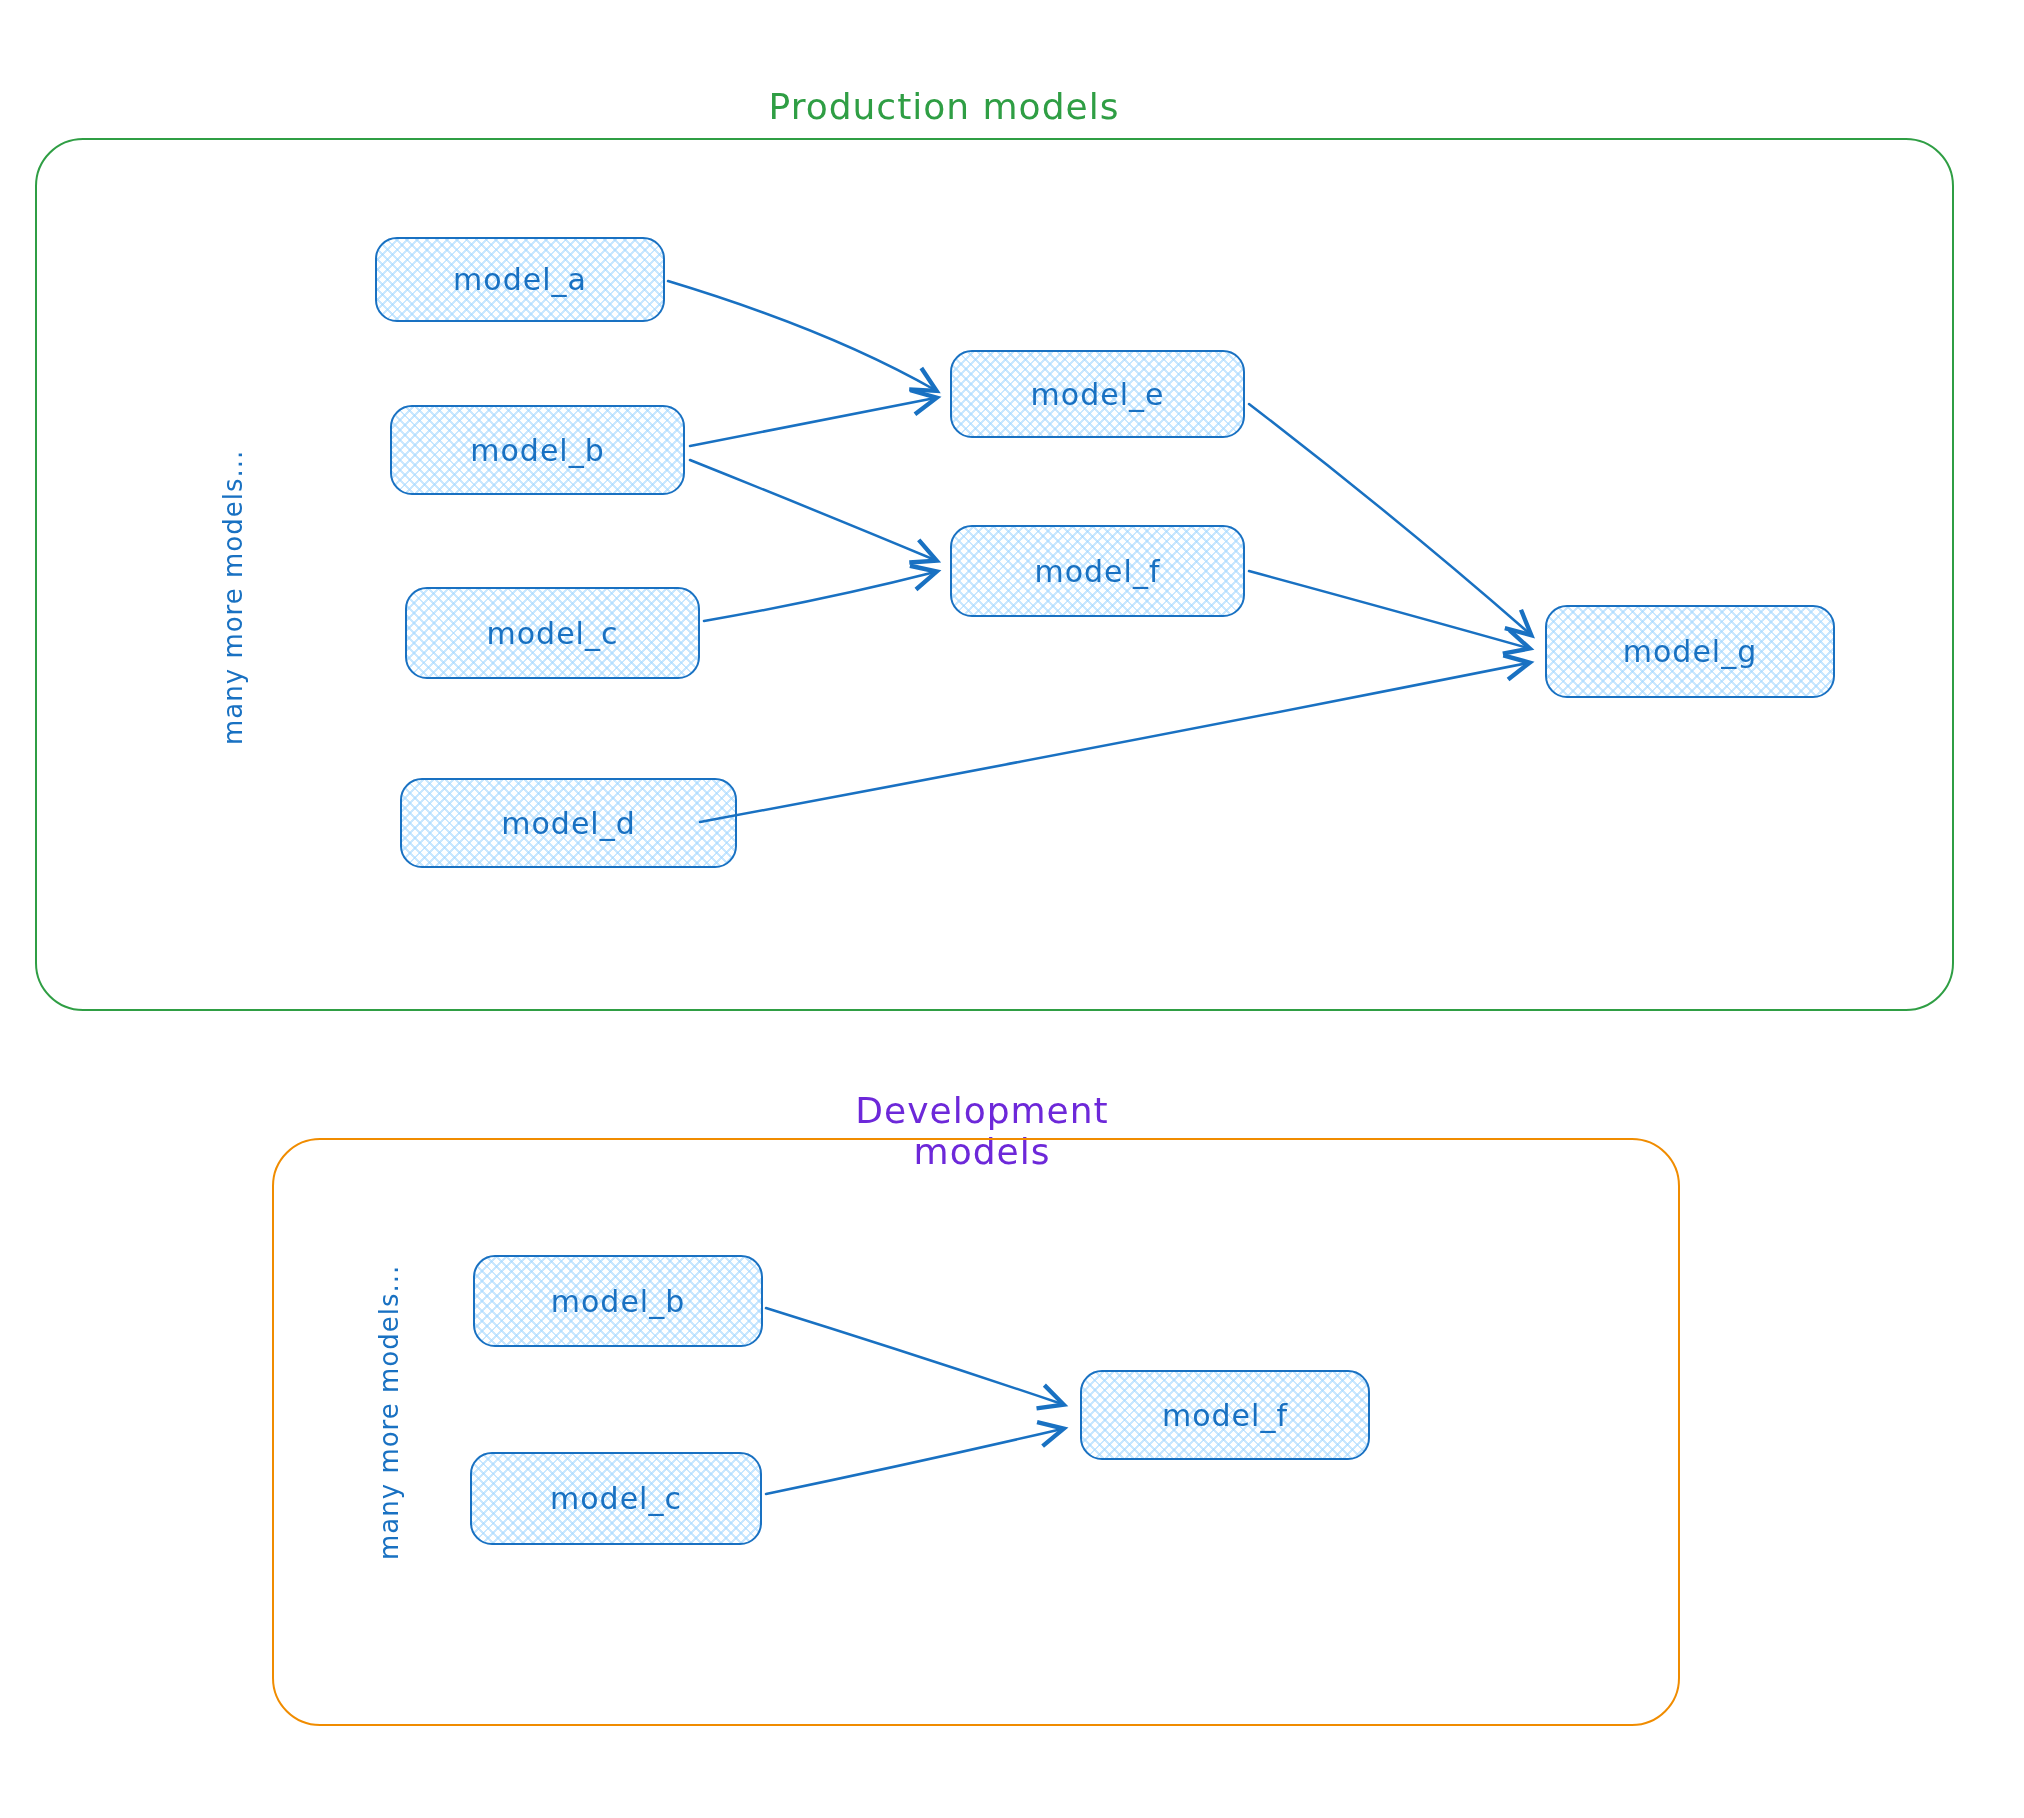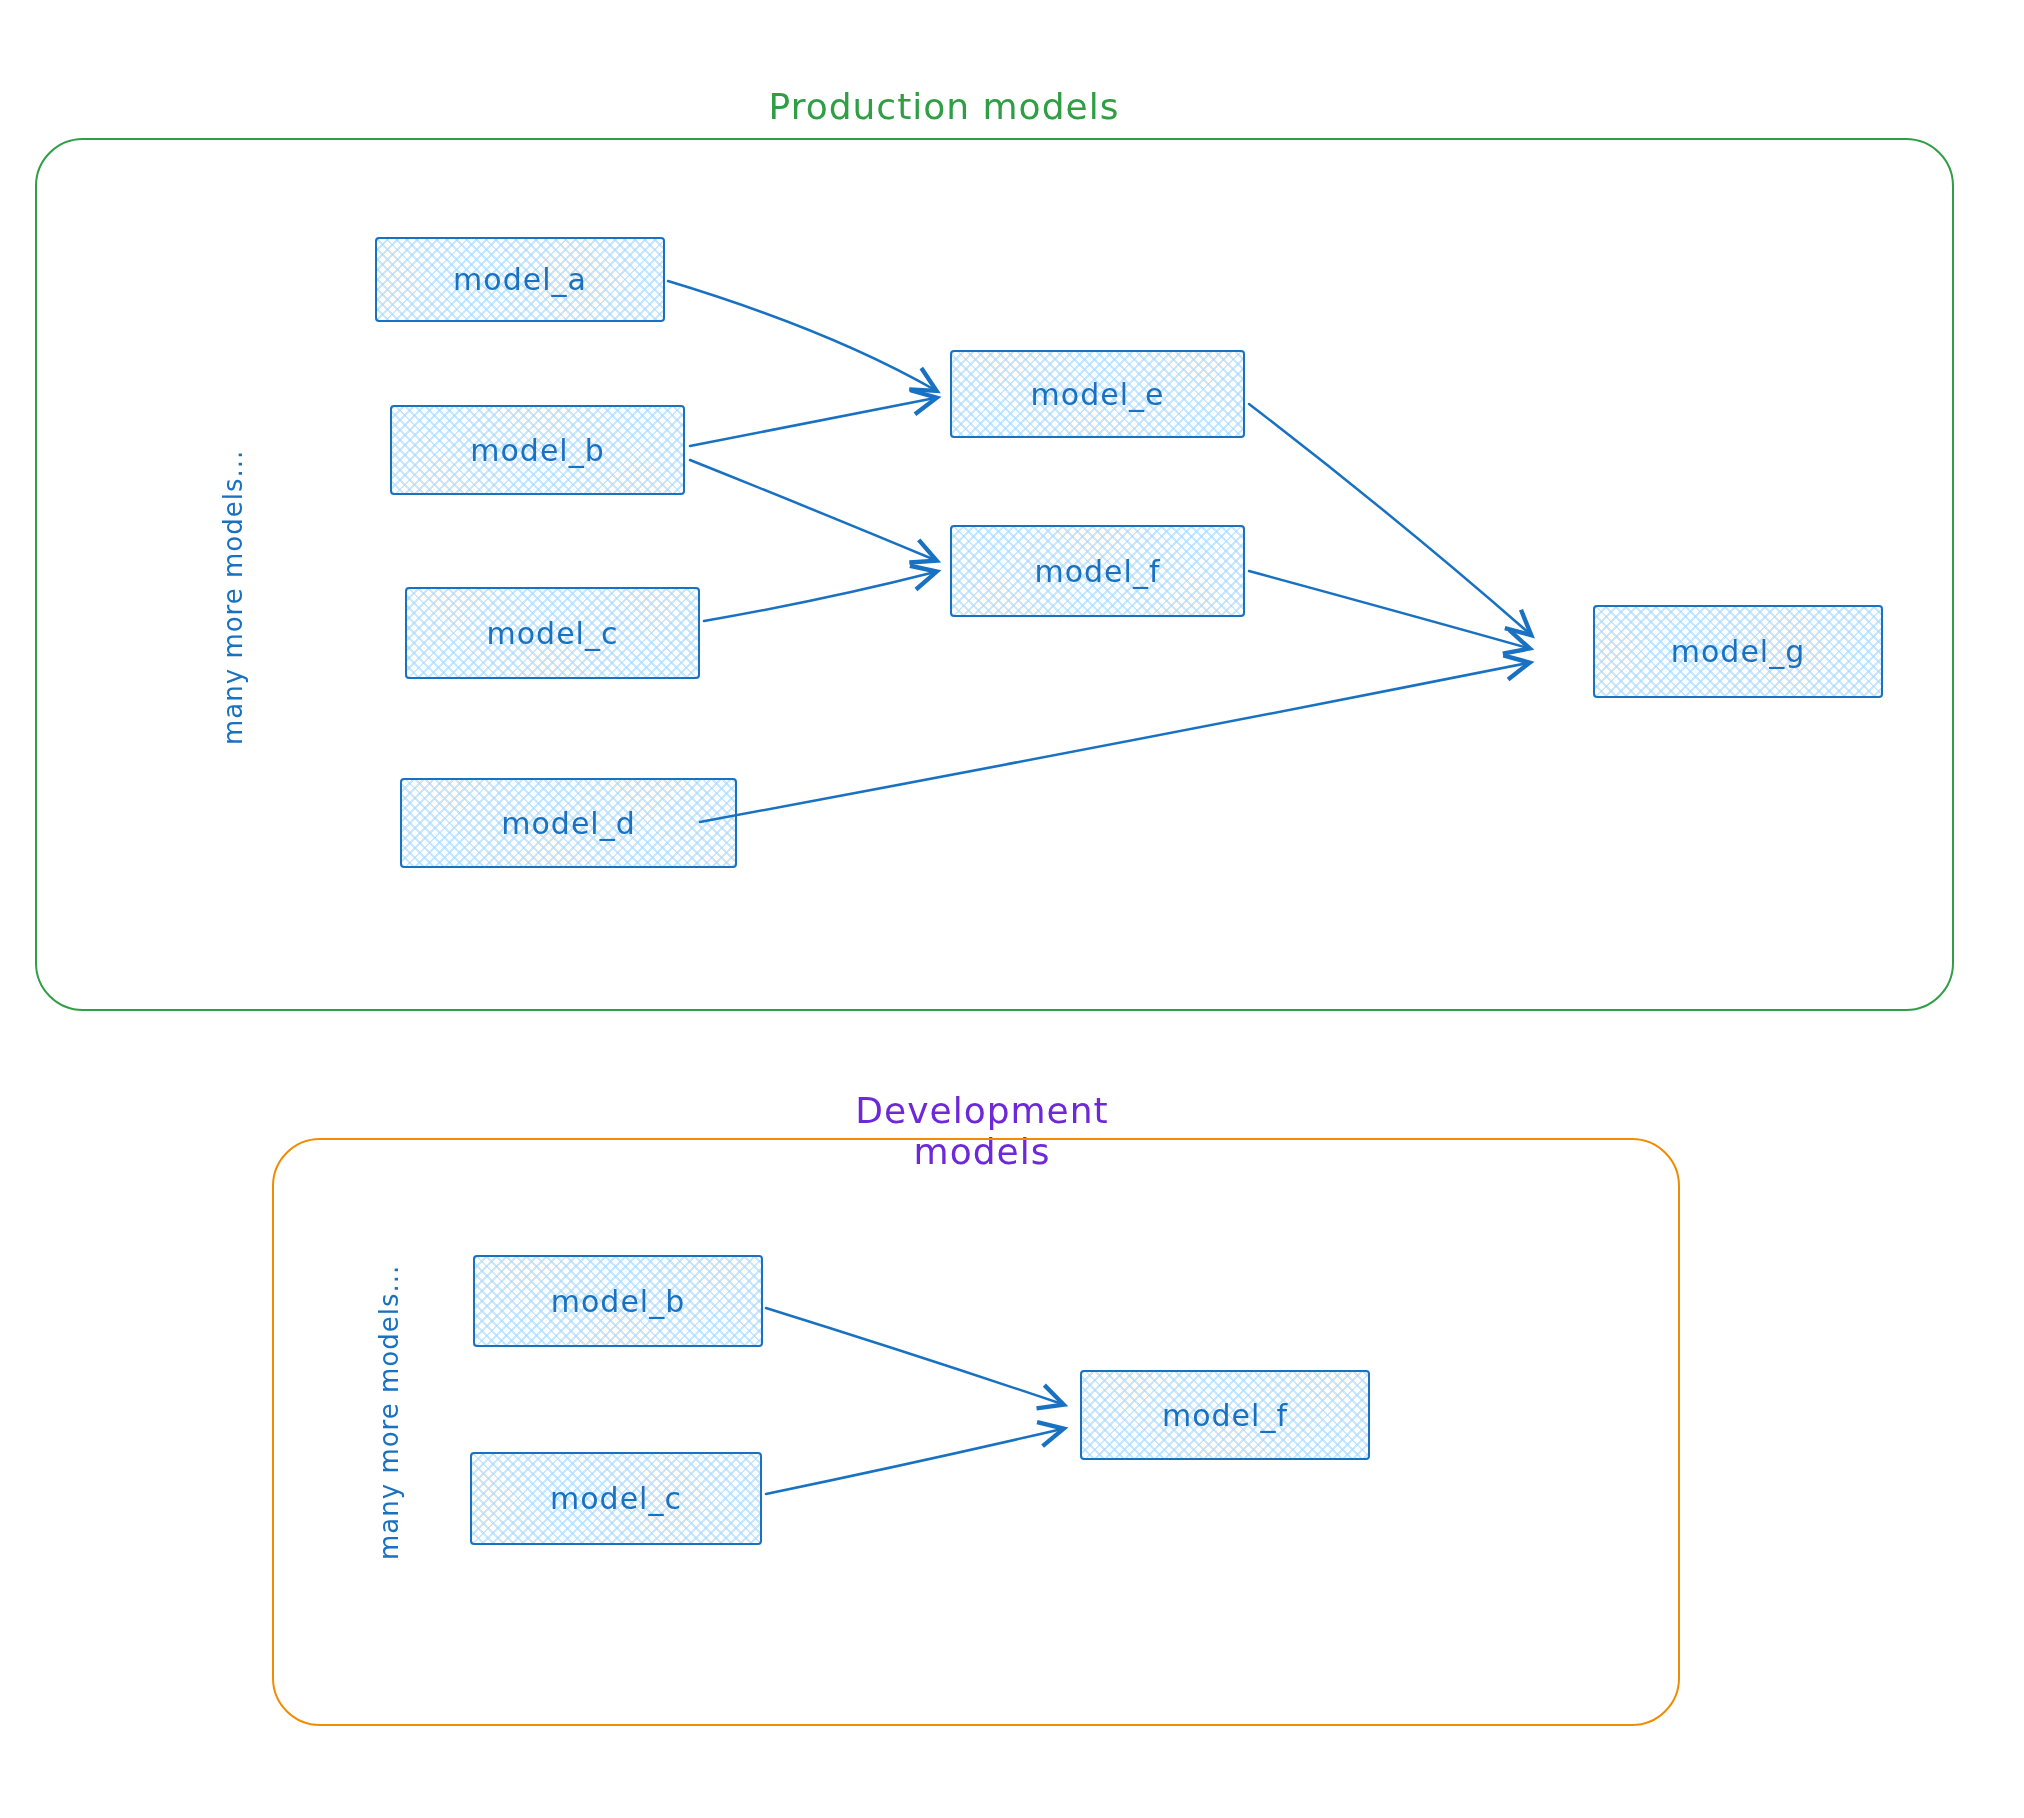--- a/index.html
+++ b/index.html
@@ -29,21 +29,21 @@
     text-align: center;
     font-size: 26px;
     letter-spacing: 1px;
     color: #1971c2;
     white-space: nowrap;
   }
   .node {
     position: absolute;
     box-sizing: border-box;
     border: 2.5px solid #1971c2;
-    border-radius: 4px;
+    border-radius: 22px;
     display: flex;
     align-items: center;
     justify-content: center;
     background:
       repeating-linear-gradient(45deg,  rgba(165,216,255,.60) 0 2px, transparent 2px 7px),
       repeating-linear-gradient(135deg, rgba(165,216,255,.60) 0 2px, transparent 2px 7px),
       #ffffff;
   }
   .node-label {
     font-size: 30px;
@@ -87,21 +87,21 @@
 </div>
 
 <div class="node" style="left:950px; top:350px; width:295px; height:88px;">
   <span class="node-label">model_e</span>
 </div>
 
 <div class="node" style="left:950px; top:525px; width:295px; height:92px;">
   <span class="node-label">model_f</span>
 </div>
 
-<div class="node" style="left:1545px; top:605px; width:290px; height:93px;margin-left:48px;">
+<div class="node" style="left:1545px; top:605px; width:290px; height:93px;">
   <span class="node-label">model_g</span>
 </div>
 
 <div class="section-title" style="left: 782px; top: 1070px; width: 400px; color: #6d28d9;">Development models</div>
 
 <div class="section-box" style="left: 272px; top: 1138px; width: 1404px; height: 584px; border-color: rgb(240, 140, 0);"></div>
 
 <div class="side-label" style="left:254px; top:1400px; width:280px; height:40px;">many more models...</div>
 
 <div class="node" style="left:473px; top:1255px; width:290px; height:92px;">

